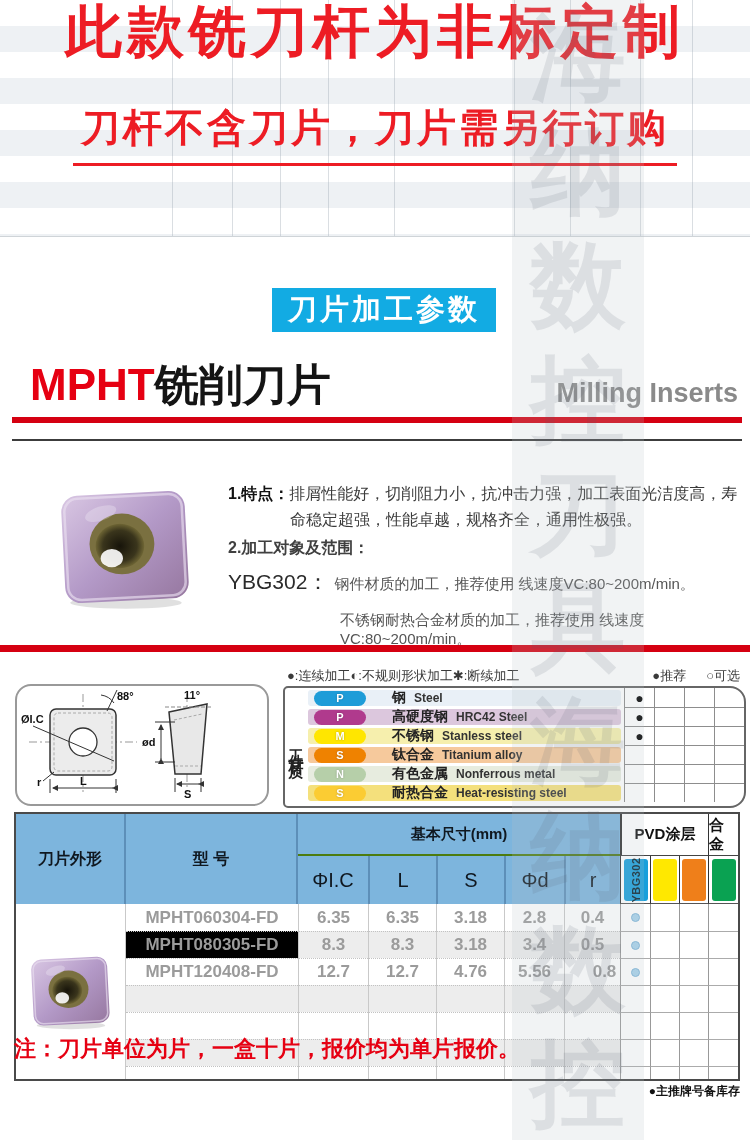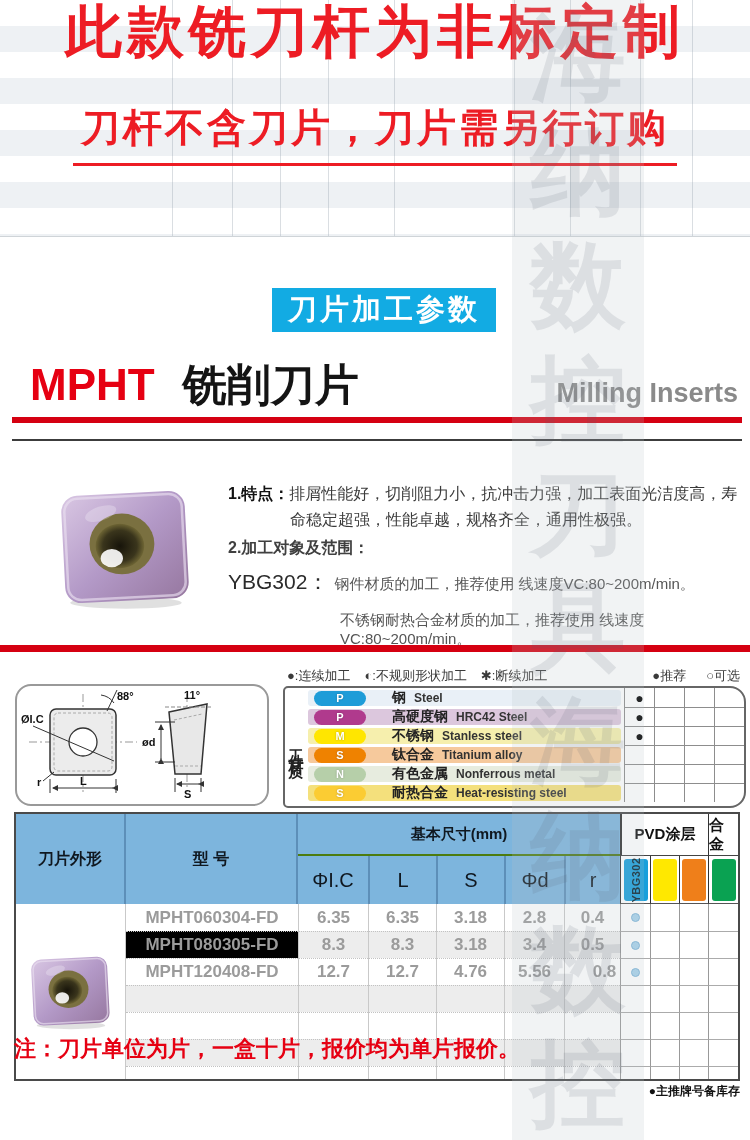--- a/index.html
+++ b/index.html
@@ -14,36 +14,36 @@
   .banner1{position:absolute;top:2px;left:0;width:100%;text-align:center;
     font-size:57px;line-height:1.05;font-weight:bold;color:#ed1c24;letter-spacing:5px;white-space:nowrap;}
   .banner2-wrap{position:absolute;top:101px;left:0;width:100%;text-align:center;}
   .banner2{display:inline-block;font-size:39px;font-weight:bold;color:#ed1c24;letter-spacing:3px;
     border-bottom:3px solid #ed1c24;padding:0 8px 8px;white-space:nowrap;}
   .param-badge{position:absolute;left:272px;top:288px;width:224px;height:44px;background:#12abe3;
     color:#fff;font-size:29px;font-weight:bold;letter-spacing:3px;display:flex;align-items:center;justify-content:center;}
   
   .title-main{position:absolute;left:30px;top:356px;font-size:44px;font-weight:bold;white-space:nowrap;}
   .title-model{color:#e60012;}
-  .title-cn{color:#141414;margin-left:28px;}
+  .title-cn{color:#141414;margin-left:0;}
   .title-en{position:absolute;right:12px;top:378px;font-size:27px;font-weight:bold;color:#8a8a8a;}
   .rule-red-1{position:absolute;top:417px;left:12px;right:8px;height:6px;background:#d50011;}
   .rule-dark{position:absolute;top:439px;left:12px;right:8px;height:2px;background:#3c3c3c;}
   
   .feat-photo{position:absolute;left:50px;top:480px;}
   .features{position:absolute;left:228px;top:481px;width:520px;}
   .feat-p1{font-size:16px;line-height:1.6;color:#3b3b3b;padding-left:62px;text-indent:-62px;}
   .feat-b{font-weight:bold;color:#111;}
   .feat-p2{margin-top:6px;font-size:16px;font-weight:bold;color:#404040;}
   .grade-line{margin-top:9px;font-size:15px;color:#555;}
   .grade-code{font-size:21px;color:#2b2b2b;margin-right:6px;}
   .grade-line2{margin-top:15px;padding-left:112px;font-size:15px;color:#555;}
   .rule-red-2{position:absolute;top:645px;left:0;right:0;height:7px;background:#d50011;}
   
-  .legend-left{position:absolute;left:287px;top:667px;font-size:13px;color:#3a3a3a;display:flex;gap:14px;}
+  .legend-left{position:absolute;left:287px;top:667px;font-size:13px;color:#3a3a3a;display:flex;}
   .legend-right{position:absolute;right:10px;top:667px;font-size:13px;color:#3a3a3a;display:flex;gap:20px;}
   
   .diagram-box{position:absolute;left:15px;top:684px;width:250px;height:118px;border:2px solid #999;
     border-radius:16px;background:#fff;overflow:hidden;}
   
   .mat-table{position:absolute;left:283px;top:686px;width:459px;height:118px;border:2px solid #666;
     border-radius:5px 16px 16px 5px;background:#fff;display:flex;overflow:hidden;}
   .mat-side{width:21px;display:flex;align-items:center;justify-content:center;font-size:15px;font-weight:bold;
     color:#222;writing-mode:vertical-rl;text-orientation:upright;letter-spacing:5px;}
   .mat-body{flex:1;display:flex;flex-direction:column;}

